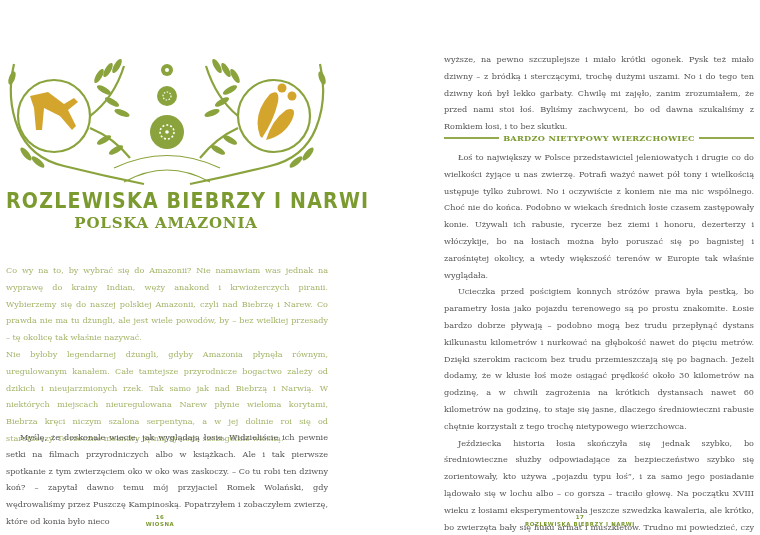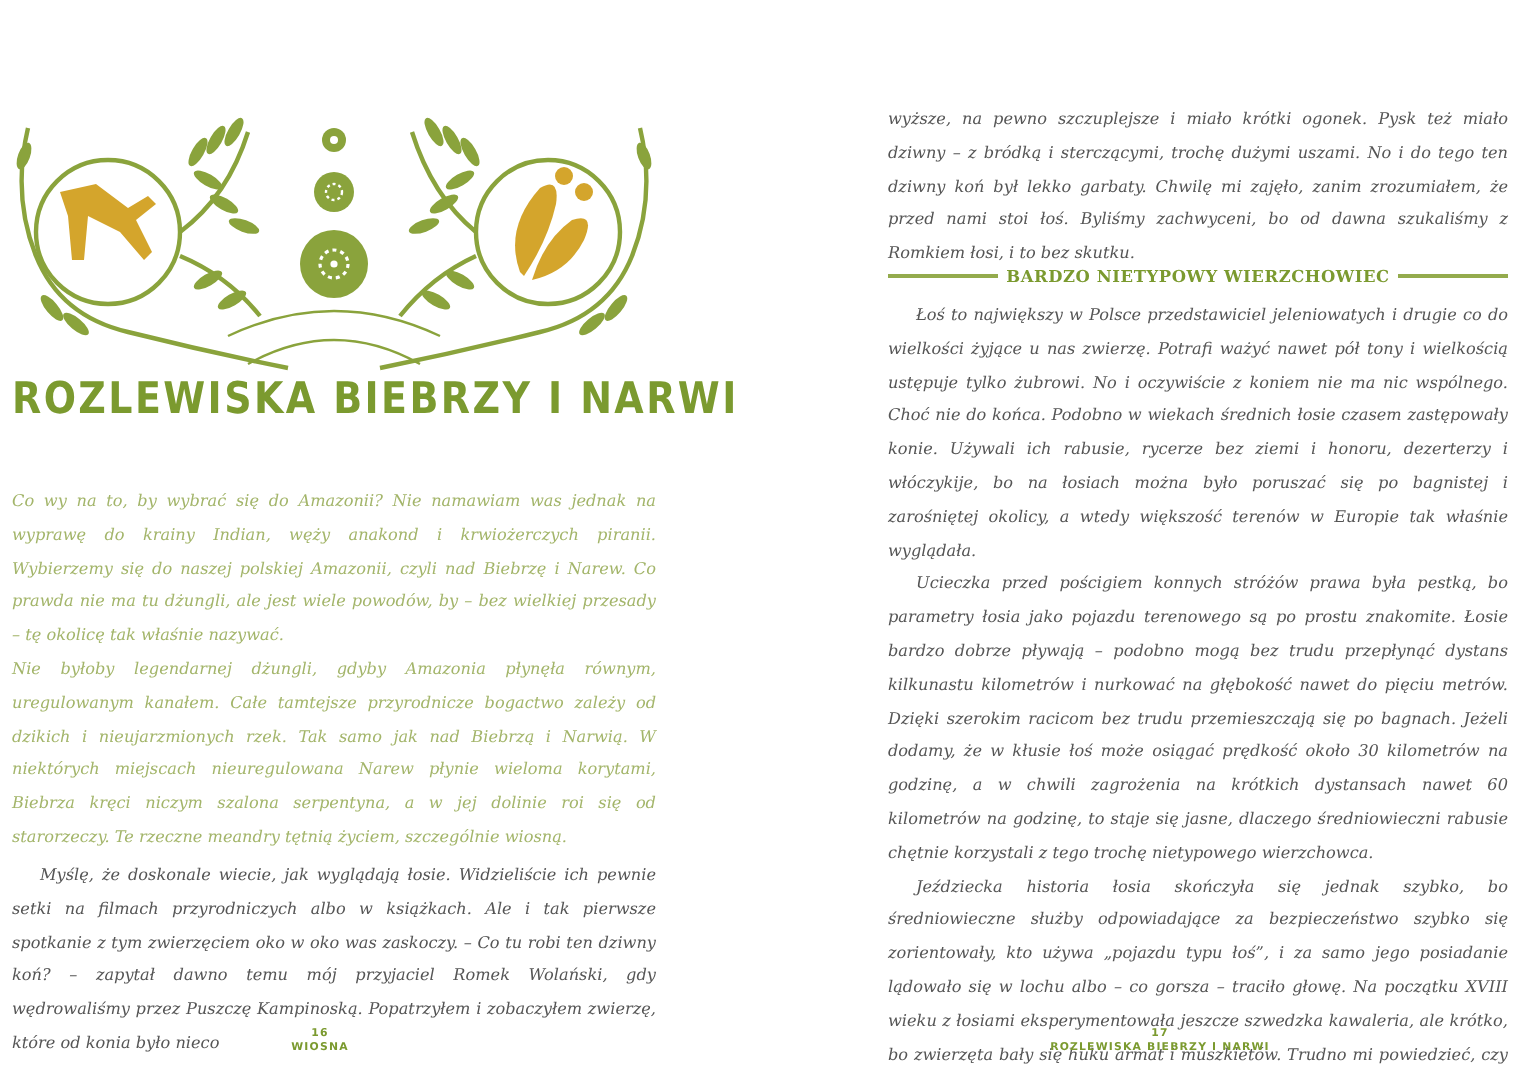--- a/index.html
+++ b/index.html
@@ -19,23 +19,23 @@
   .chapter-subtitle {
     position: absolute; left: 6px; top: 214px; width: 320px;
     text-align: center; font-family: "DejaVu Serif", serif; font-weight: bold;
     font-size: 15px; letter-spacing: 0.8px; color: #7b9a2f;
   }
 
   .text-block {
     position: absolute; font-family: "DejaVu Serif", serif; font-size: 8.1px;
     line-height: 16.8px; text-align: justify; text-align-last: left;
   }
-  .intro { color: #a3b56a; }
+  .intro { color: #a3b56a; margin-top: 20px; }
   .body-text { color: #555555; }
-  .p { margin: 0; font-style: italic; }
+  .p { margin: 0; }
   .indent { text-indent: 14px; }
 
   .intro-block { left: 6px; top: 242px; width: 322px; }
   .left-body { left: 6px; top: 429px; width: 322px; }
   .right-top { left: 444px; top: 51px; width: 310px; }
 
   .section-heading {
     position: absolute; left: 444px; top: 131px; width: 310px; height: 14px;
     display: flex; align-items: center; gap: 4px;
   }
@@ -117,20 +117,21 @@
 
     <g fill="#d4a52c">
       <path d="M256 78 Q248 56 266 36 Q276 30 274 44 Q270 62 258 80 Z"></path>
       <path d="M262 82 Q268 62 282 52 Q294 48 288 62 Q280 78 262 82 Z"></path>
       <circle cx="278" cy="30" r="4.5"></circle>
       <circle cx="288" cy="38" r="4.5"></circle>
     </g>
   </svg>
 
   <div class="chapter-title">ROZLEWISKA BIEBRZY I NARWI</div>
+  <div class="chapter-subtitle">POLSKA AMAZONIA</div>
 
   <div class="text-block intro intro-block">
     <p class="p">Co wy na to, by wybrać się do Amazonii? Nie namawiam was jednak na wyprawę do krainy Indian, węży anakond i krwiożerczych piranii. Wybierzemy się do naszej polskiej Amazonii, czyli nad Biebrzę i Narew. Co prawda nie ma tu dżungli, ale jest wiele powodów, by – bez wielkiej przesady – tę okolicę tak właśnie nazywać.</p>
     <p class="p">Nie byłoby legendarnej dżungli, gdyby Amazonia płynęła równym, uregulowanym kanałem. Całe tamtejsze przyrodnicze bogactwo zależy od dzikich i nieujarzmionych rzek. Tak samo jak nad Biebrzą i Narwią. W niektórych miejscach nieuregulowana Narew płynie wieloma korytami, Biebrza kręci niczym szalona serpentyna, a w jej dolinie roi się od starorzeczy. Te rzeczne meandry tętnią życiem, szczególnie wiosną.</p>
   </div>
 
   <div class="text-block body-text left-body">
     <p class="p indent">Myślę, że doskonale wiecie, jak wyglądają łosie. Widzieliście ich pewnie setki na filmach przyrodniczych albo w książkach. Ale i tak pierwsze spotkanie z tym zwierzęciem oko w oko was zaskoczy. – Co tu robi ten dziwny koń? – zapytał dawno temu mój przyjaciel Romek Wolański, gdy wędrowaliśmy przez Puszczę Kampinoską. Popatrzyłem i zobaczyłem zwierzę, które od konia było nieco</p>
   </div>
 

